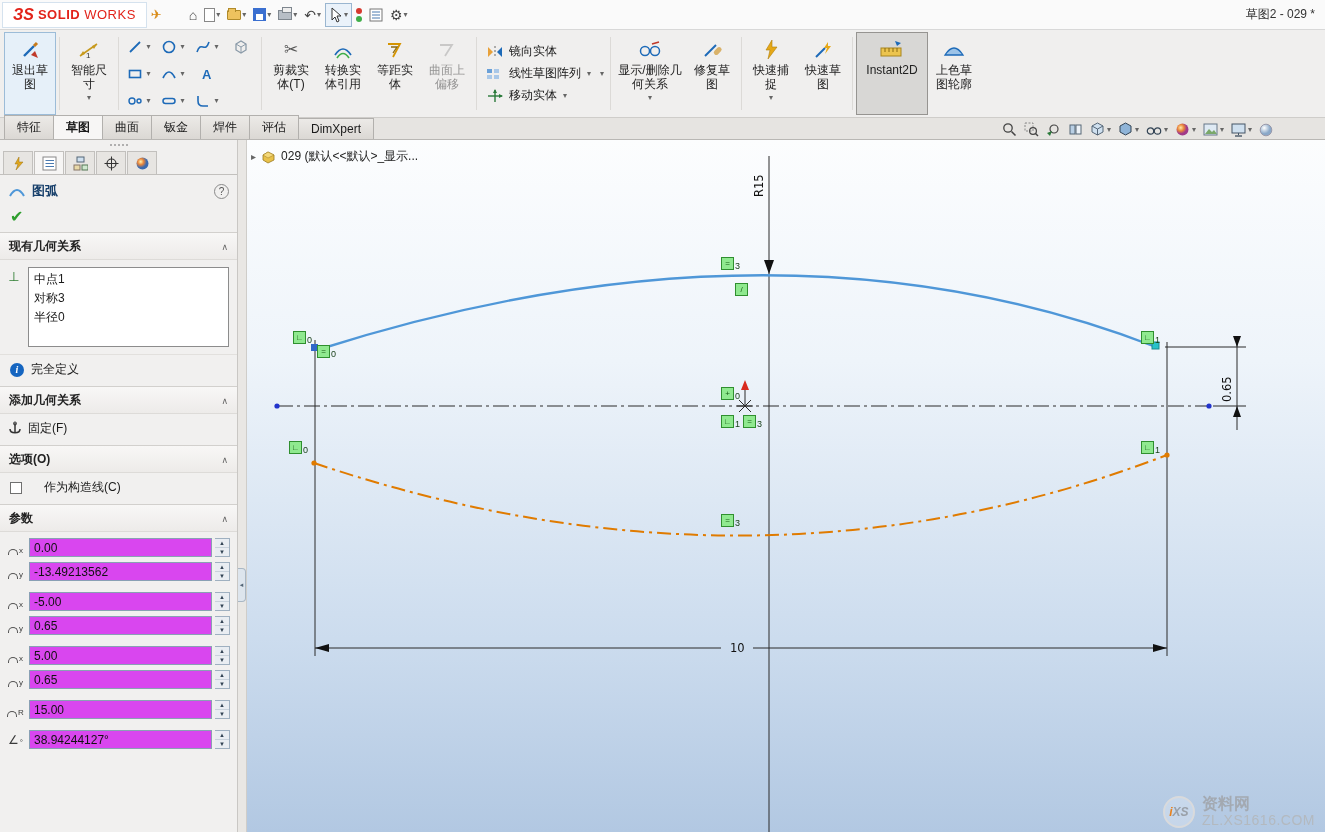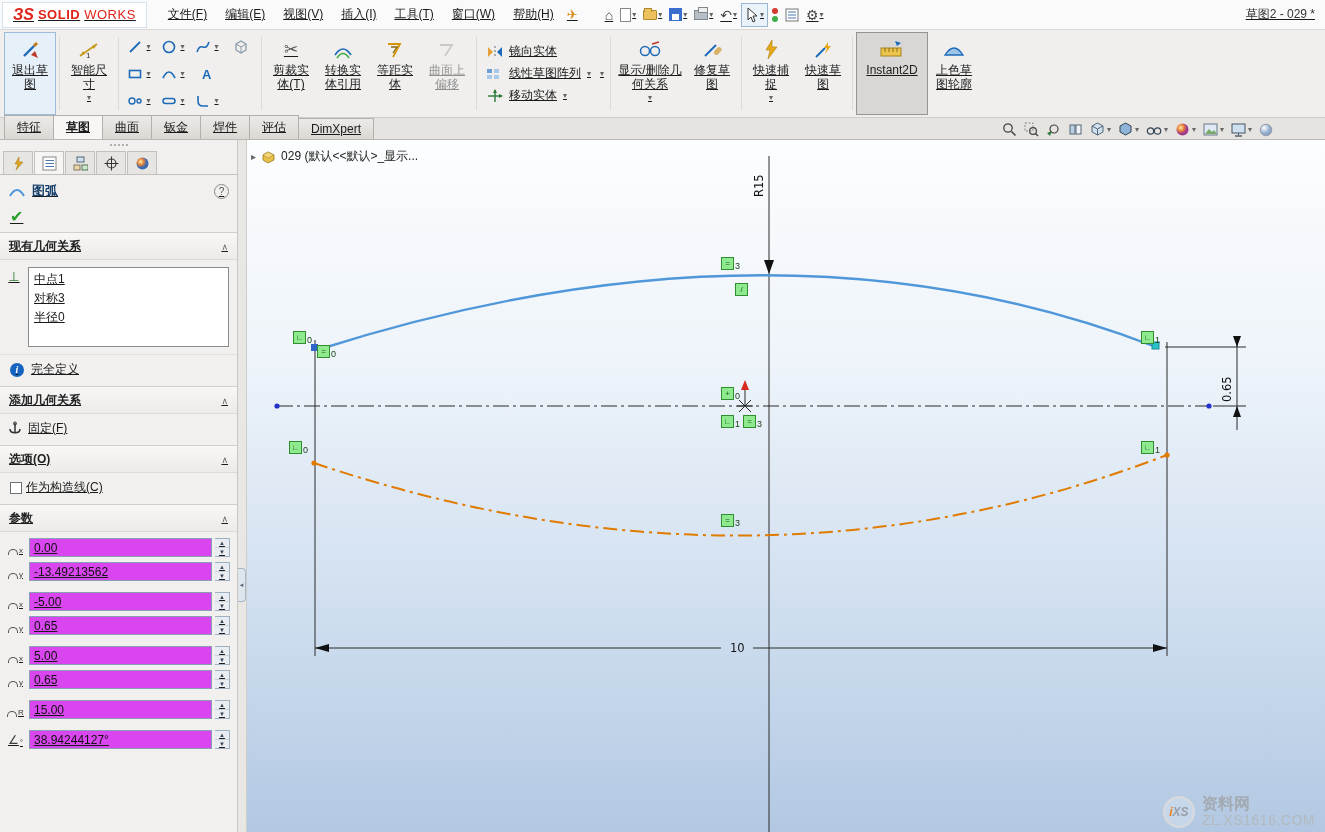--- a/index.html
+++ b/index.html
@@ -1,18 +1,18 @@
 <!DOCTYPE html>
 <html><head>
 <meta charset="utf-8">
 <style>
 *{margin:0;padding:0;box-sizing:border-box;}
 html,body{width:1325px;height:832px;overflow:hidden;}
 body{font-family:"Liberation Sans","DejaVu Sans",sans-serif;font-size:12px;color:#1a1a1a;background:#f3f3f3;}
-#app{position:relative;width:1325px;height:832px;display:flex;flex-direction:column;text-decoration:underline;}
+#app{position:relative;width:1325px;height:832px;display:flex;flex-direction:column;}
 
 
 .titlebar{height:30px;display:flex;align-items:center;background:#fafafa;border-bottom:1px solid #d8d8d8;flex:0 0 30px;}
 .logo{display:flex;align-items:center;gap:4px;padding:0 10px;height:26px;margin-left:2px;border:1px solid #d5e2ee;background:#fff;}
 .logo-mark{color:#e2231a;font-weight:bold;font-style:italic;font-size:16px;}
 .logo-solid{color:#e2231a;font-weight:bold;font-size:13px;letter-spacing:.5px;}
 .logo-works{color:#e2231a;font-size:13px;letter-spacing:.5px;}
 .menus{display:flex;margin-left:12px;}
 .menu-item{padding:5px 9px;cursor:default;}
 .pin{color:#d98b16;margin:0 4px;font-size:13px;}
@@ -75,21 +75,21 @@
 .pm-check{padding:2px 10px 6px;color:#2e9e2e;font-size:16px;font-weight:bold;}
 .sec-h{display:flex;align-items:center;justify-content:space-between;padding:5px 9px 4px;border-top:1px solid #d2d0cd;border-bottom:1px solid #dddbd8;background:linear-gradient(#f8f7f6,#edebe9);font-weight:bold;color:#222;}
 .chev{color:#666;font-size:9px;font-weight:normal;}
 .rel-wrap{display:flex;padding:7px 8px 7px 4px;gap:4px;}
 .rel-colicon{width:20px;color:#2e7d32;font-size:13px;text-align:center;padding-top:2px;}
 .rel-list{flex:1;background:#fff;border:1px solid #8c8c8c;height:80px;padding:2px 4px;overflow:hidden;}
 .rel-item{padding:1px 1px;cursor:default;}
 .status-row{display:flex;gap:7px;padding:6px 10px 8px;align-items:center;border-top:1px solid #e2e0dd;}
 .info-ic{width:14px;height:14px;border-radius:50%;background:#1565c0;color:#fff;font-size:10px;font-weight:bold;display:flex;align-items:center;justify-content:center;font-family:"Liberation Serif",serif;font-style:italic;}
 .fix-row{display:flex;gap:6px;padding:6px 8px 8px;align-items:center;}
-.opt-row{display:flex;gap:4px;padding:6px 10px 8px;align-items:center;}
+.opt-row{display:flex;gap:22px;padding:6px 10px 8px;align-items:center;}
 .cbx{width:12px;height:12px;border:1px solid #707070;background:#fff;display:inline-block;}
 .param-rows{padding:6px 7px 4px 5px;}
 .prow{display:flex;align-items:center;margin-bottom:5px;gap:3px;}
 .prow.gap{margin-top:11px;}
 .picon{width:21px;display:flex;align-items:flex-end;justify-content:center;color:#3a3a3a;height:14px;}
 .arcg{width:10px;height:6px;border:1.5px solid #555;border-bottom:none;border-radius:10px 10px 0 0;display:inline-block;}
 .picon sub{font-size:8px;margin-left:1px;line-height:1;}
 .pinput{flex:1;height:19px;border:1px solid #89a0b4;background:#d946ef;font-size:12px;padding:0 4px;font-family:"Liberation Sans","DejaVu Sans",sans-serif;color:#111;}
 .spin{width:15px;height:19px;display:flex;flex-direction:column;border:1px solid #9fb0c0;border-left:none;background:#e9edf2;}
 .spin span{flex:1;display:flex;align-items:center;justify-content:center;font-size:6px;color:#345;border-bottom:1px solid #c9d2db;}
@@ -113,29 +113,20 @@
 </head>
 <body>
 
 <div id="app">
 
   <div class="titlebar">
     <div class="logo">
       <span class="logo-mark">ЗS</span>
       <span class="logo-solid">SOLID</span>
         <span class="logo-works">WORKS</span>
-    </div>
-    <div class="menus">
-      <span class="menu-item">文件(F)</span>
-      <span class="menu-item">编辑(E)</span>
-      <span class="menu-item">视图(V)</span>
-      <span class="menu-item">插入(I)</span>
-      <span class="menu-item">工具(T)</span>
-      <span class="menu-item">窗口(W)</span>
-      <span class="menu-item">帮助(H)</span>
     </div>
     <span class="pin">✈</span>
     <div class="tb-icons">
       <span class="tb-btn">
           <span class="glyph">⌂</span>
         </span>
       <span class="tb-btn">
           <span class="ic-doc"></span>
           <span class="caret">▾</span>
         </span>

